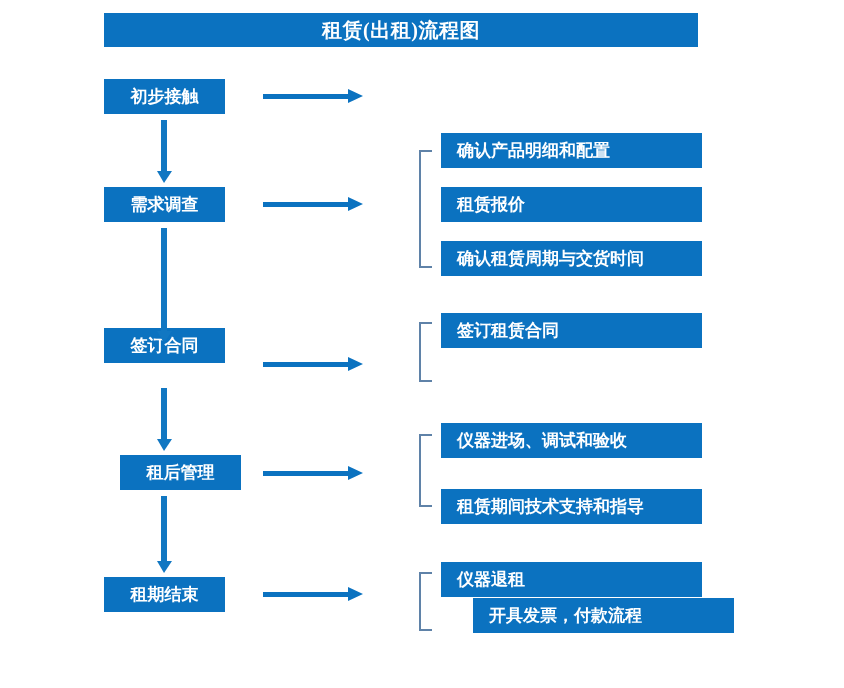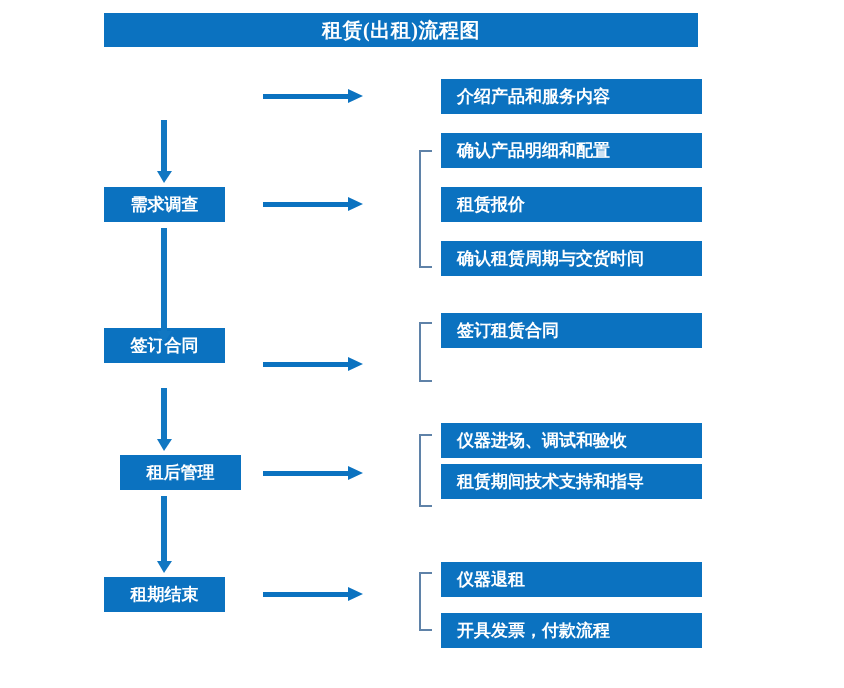--- a/index.html
+++ b/index.html
@@ -127,20 +127,21 @@
     box-sizing: border-box;
   }
 </style>
 </head>
 <body>
 
 <div id="canvas">
 
   <div class="title-bar">租赁(出租)流程图</div>
 
+  <div class="box stage" style="top:79px;">初步接触</div>
 
   <div class="box stage" style="top:187px;">需求调查</div>
 
   <div class="box stage" style="top:328px;">签订合同</div>
 
   <div class="box stage" style="top:455px;margin-left:16px;">租后管理</div>
 
   <div class="box stage" style="top:577px;">租期结束</div>
 
   <div class="v-arrow" style="top:120px; height:63px;">
@@ -189,32 +190,31 @@
   </div>
 
   <div class="bracket" style="top:150px; height:118px;"></div>
 
   <div class="bracket" style="top:322px; height:60px;"></div>
 
   <div class="bracket" style="top:434px; height:73px;"></div>
 
   <div class="bracket" style="top:572px; height:59px;"></div>
 
-  <div class="box detail" style="top:79px;">介绍产品和服务内容</div>
 
   <div class="box detail" style="top:133px;">确认产品明细和配置</div>
 
   <div class="box detail" style="top:187px;">租赁报价</div>
 
   <div class="box detail" style="top:241px;">确认租赁周期与交货时间</div>
 
   <div class="box detail" style="top:313px;">签订租赁合同</div>
 
 
   <div class="box detail" style="top:423px;">仪器进场、调试和验收</div>
 
-  <div class="box detail" style="top:464px;">租赁期间技术支持和指导</div>
+  <div class="box detail" style="top:489px;">租赁期间技术支持和指导</div>
 
   <div class="box detail" style="top:562px;">仪器退租</div>
 
-  <div class="box detail" style="top:613px;">开具发票，付款流程</div>
+  <div class="box detail" style="top:598px;margin-left:32px;">开具发票，付款流程</div>
 
 </div>
 
 </body></html>

